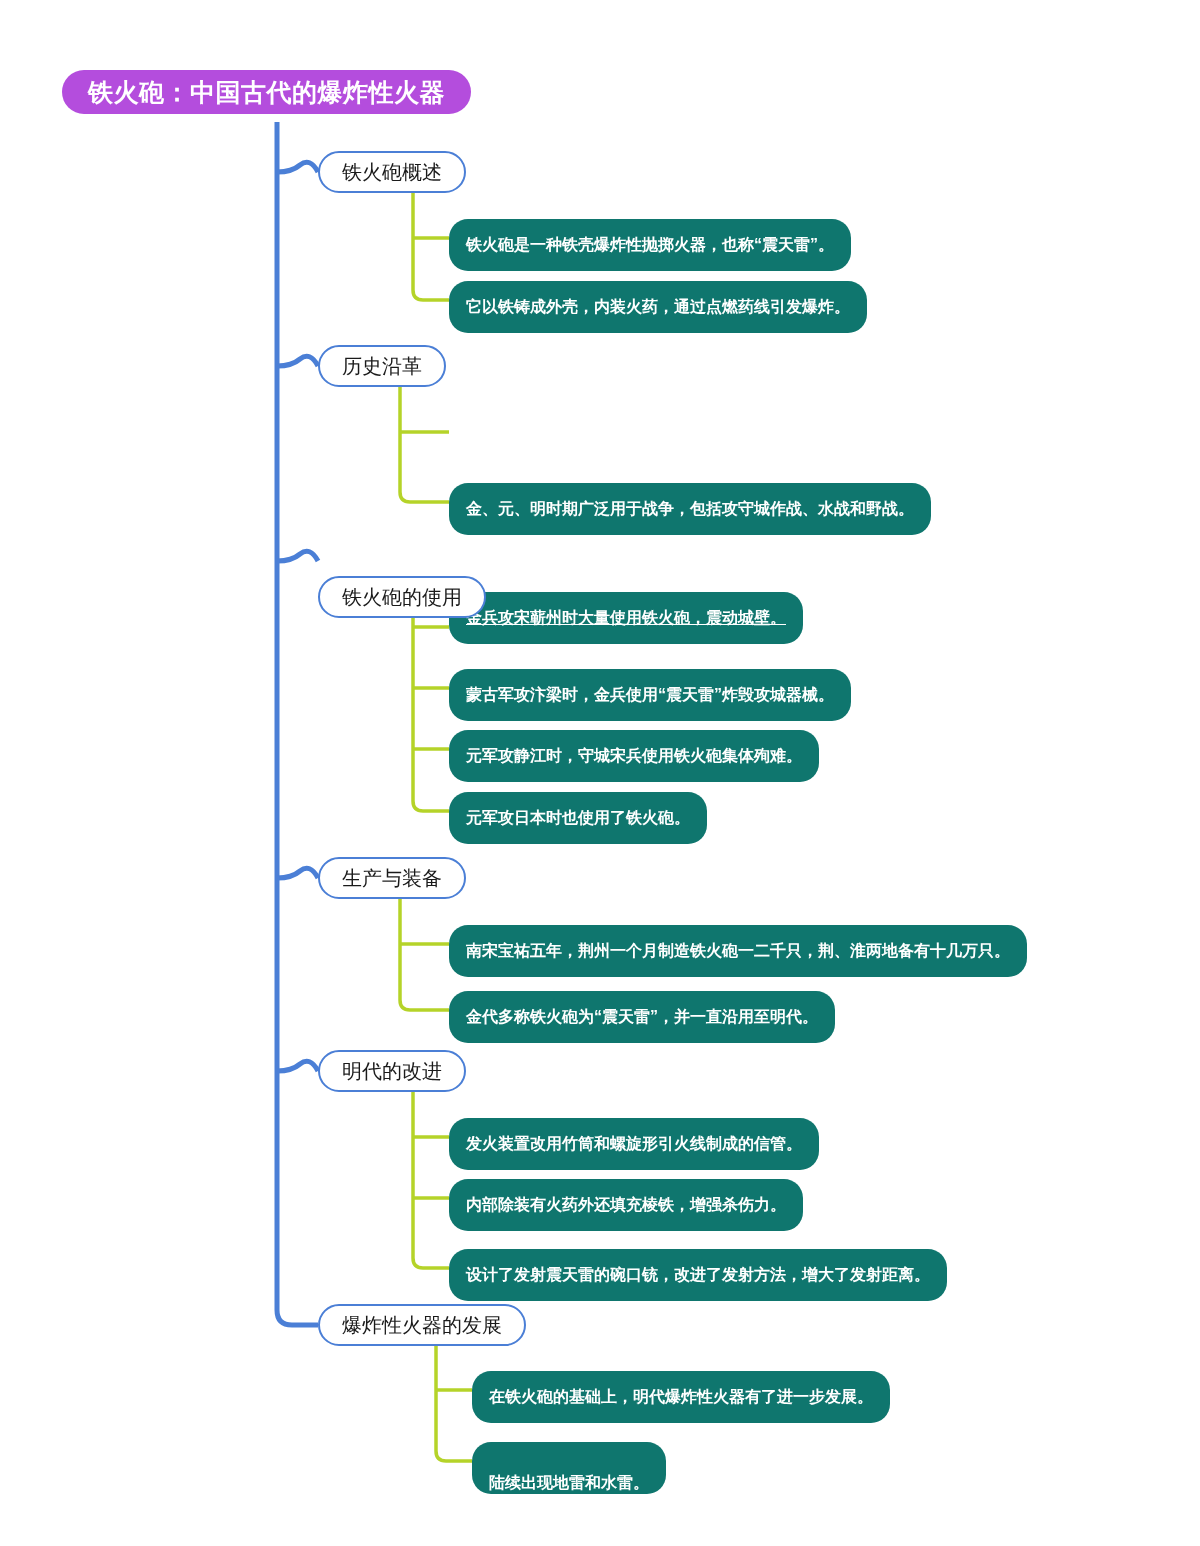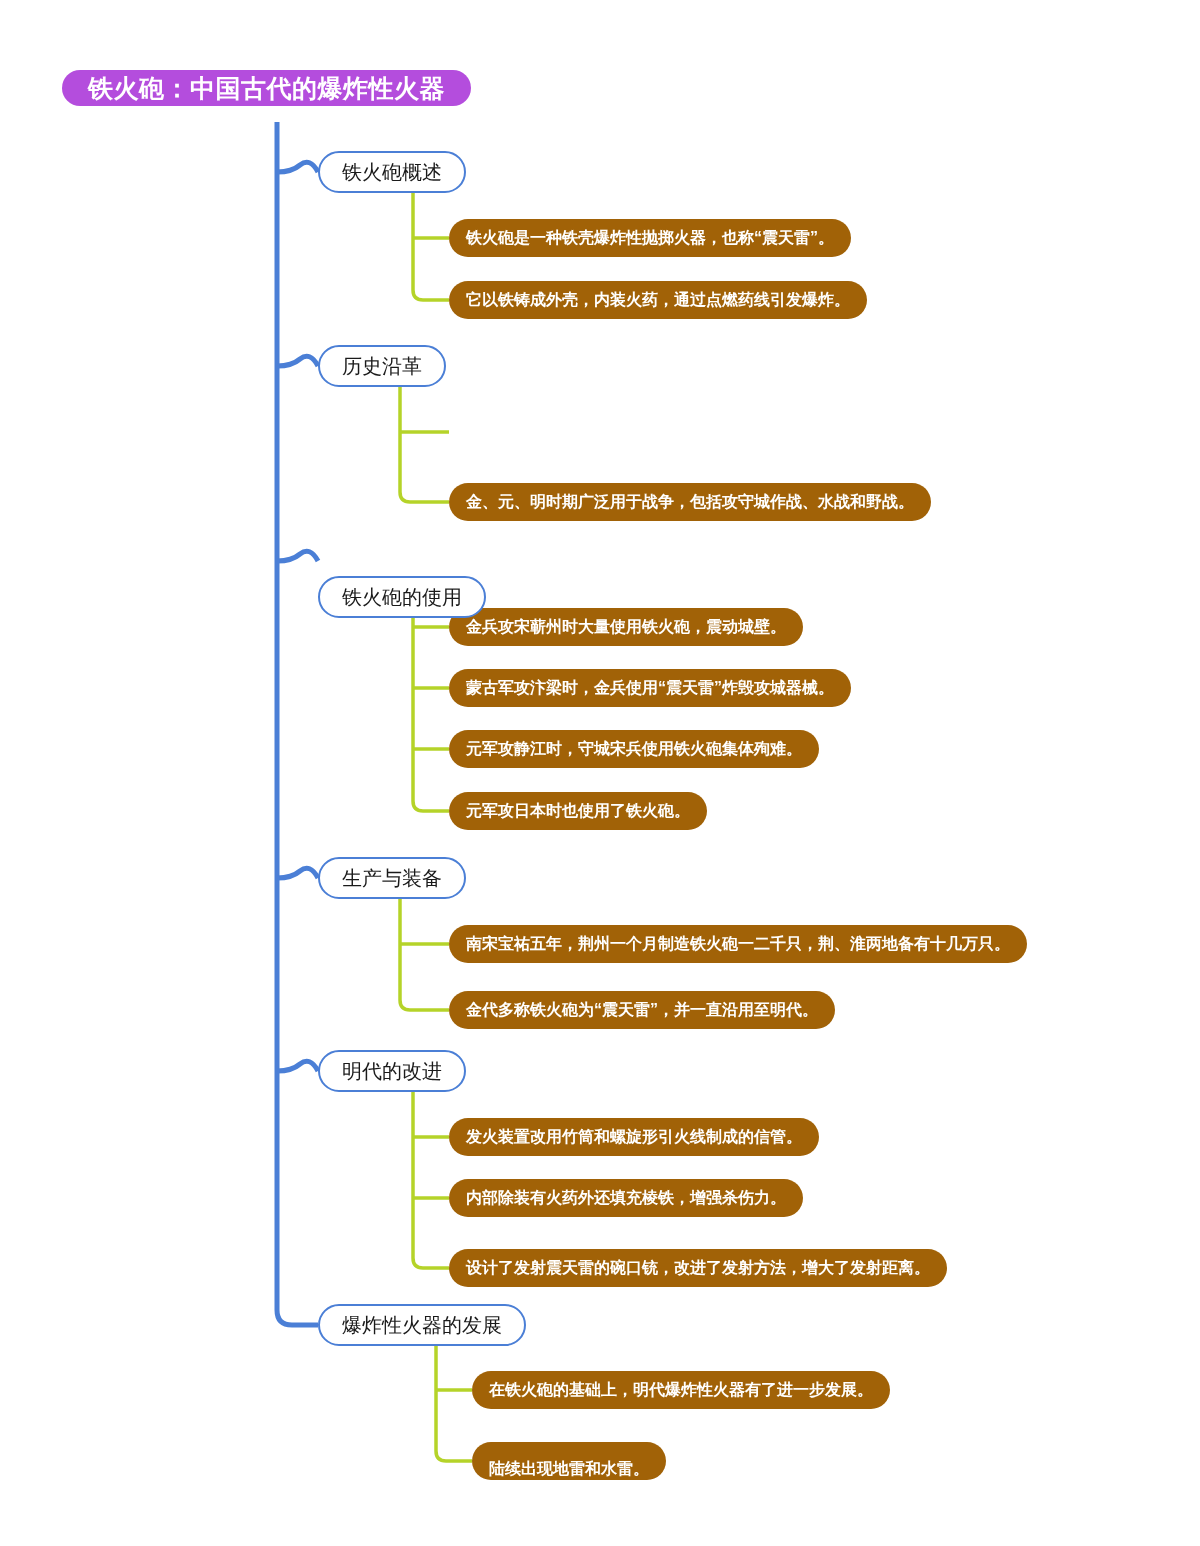--- a/index.html
+++ b/index.html
@@ -31,21 +31,21 @@
     width: 1200px;
     height: 1546px;
     pointer-events: none;
   }
 
   
   .root-node {
     position: absolute;
     left: 62px;
     top: 70px;
-    height: 36px;
+    height: 44px;
     padding: 0 26px;
     display: flex;
     align-items: center;
     background: #b44ddd;
     border-radius: 26px;
     color: #ffffff;
     font-size: 25px;
     font-weight: bold;
     letter-spacing: 0.5px;
     white-space: nowrap;
@@ -65,25 +65,25 @@
     color: #1a1a1a;
     font-size: 20px;
     white-space: nowrap;
     box-sizing: border-box;
     z-index: 3;
   }
 
   
   .leaf-node {
     position: absolute;
-    height: 38px;
+    height: 52px;
     padding: 0 17px;
     display: flex;
     align-items: center;
-    background: #a16207;
+    background: #0f766e;
     border-radius: 19px;
     color: #ffffff;
     font-size: 16px;
     font-weight: bold;
     white-space: nowrap;
     box-sizing: border-box;
     z-index: 2;
   }
 </style>
 </head>
@@ -145,21 +145,21 @@
   <div class="branch-node" style="left:318px; top:345px;">
     <span>历史沿革</span>
   </div>
   <div class="leaf-node" style="left:449px; top:483px;">
     <span>金、元、明时期广泛用于战争，包括攻守城作战、水战和野战。</span>
   </div>
 
   <div class="branch-node" style="left:318px; top:540px;margin-top:36px;">
     <span>铁火砲的使用</span>
   </div>
-  <div class="leaf-node" style="left:449px; top:608px;">
+  <div class="leaf-node" style="left:449px; top:592px;text-decoration:underline;">
     <span>金兵攻宋蕲州时大量使用铁火砲，震动城壁。</span>
   </div>
   <div class="leaf-node" style="left:449px; top:669px;">
     <span>蒙古军攻汴梁时，金兵使用“震天雷”炸毁攻城器械。</span>
   </div>
   <div class="leaf-node" style="left:449px; top:730px;">
     <span>元军攻静江时，守城宋兵使用铁火砲集体殉难。</span>
   </div>
   <div class="leaf-node" style="left:449px; top:792px;">
     <span>元军攻日本时也使用了铁火砲。</span>

